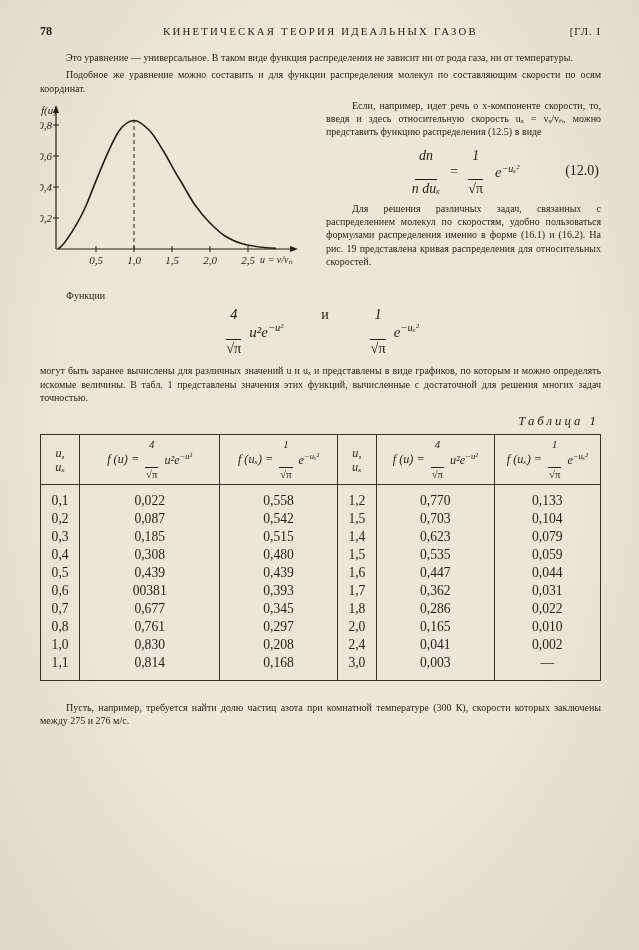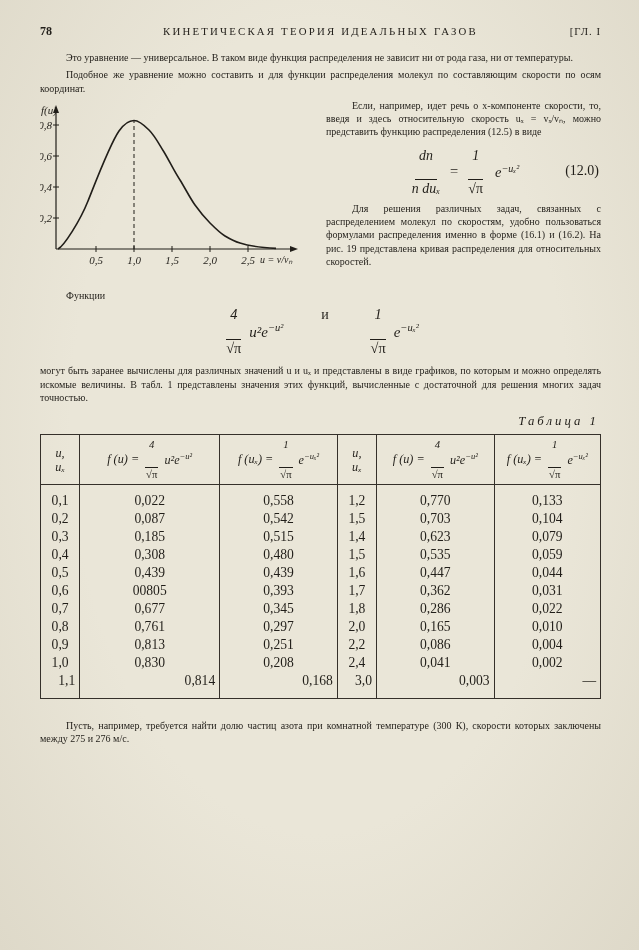--- a/index.html
+++ b/index.html
@@ -65,21 +65,21 @@
   .data-table th{
     font-weight:normal;border-left:1px solid #35302a;border-bottom:1.2px solid #35302a;
     padding:4px 2px;vertical-align:middle;text-align:center;font-size:12.2px;
   }
   .data-table th:first-child{border-left:none;}
   .data-table td{
     border-left:1px solid #35302a;text-align:center;padding:0 4px;line-height:1.32;
   }
   .data-table td:first-child{border-left:none;}
   .data-table tbody tr:first-child td{padding-top:7px;}
-  .data-table tbody tr:last-child td{padding-bottom:8px;text-align:right;}
+  .data-table tbody tr:last-child td{padding-bottom:8px;}
   .c-u{width:7%;}
   .c-fu{width:25%;}
   .c-fux{width:21%;}
   .c-fu2{width:21%;}
   .c-fux2{width:19%;}
   .uline{display:block;font-style:italic;line-height:1.15;}
   .hf{display:inline-flex;align-items:center;gap:3px;justify-content:center;}
   .p-last{margin-top:20px;}
 </style>
 </head>
@@ -269,21 +269,21 @@
         <tr>
           <td>0,5</td>
           <td>0,439</td>
           <td>0,439</td>
           <td>1,6</td>
           <td>0,447</td>
           <td>0,044</td>
         </tr>
         <tr>
           <td>0,6</td>
-          <td>00805</td>
+          <td>00381</td>
           <td>0,393</td>
           <td>1,7</td>
           <td>0,362</td>
           <td>0,031</td>
         </tr>
         <tr>
           <td>0,7</td>
           <td>0,677</td>
           <td>0,345</td>
           <td>1,8</td>
@@ -292,28 +292,20 @@
         </tr>
         <tr>
           <td>0,8</td>
           <td>0,761</td>
           <td>0,297</td>
           <td>2,0</td>
           <td>0,165</td>
           <td>0,010</td>
         </tr>
         <tr>
-          <td>0,9</td>
-          <td>0,813</td>
-          <td>0,251</td>
-          <td>2,2</td>
-          <td>0,086</td>
-          <td>0,004</td>
-        </tr>
-        <tr>
           <td>1,0</td>
           <td>0,830</td>
           <td>0,208</td>
           <td>2,4</td>
           <td>0,041</td>
           <td>0,002</td>
         </tr>
         <tr>
           <td>1,1</td>
           <td>0,814</td>

